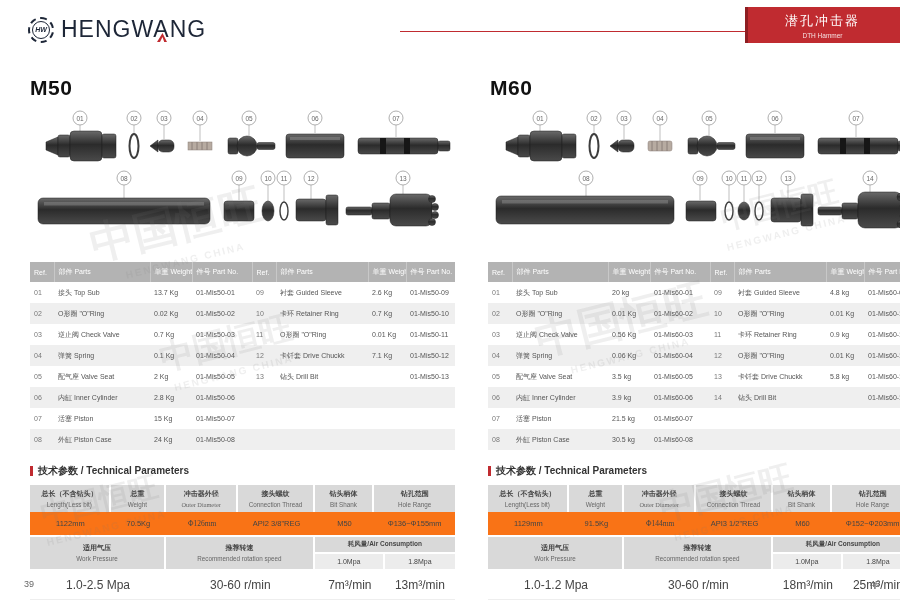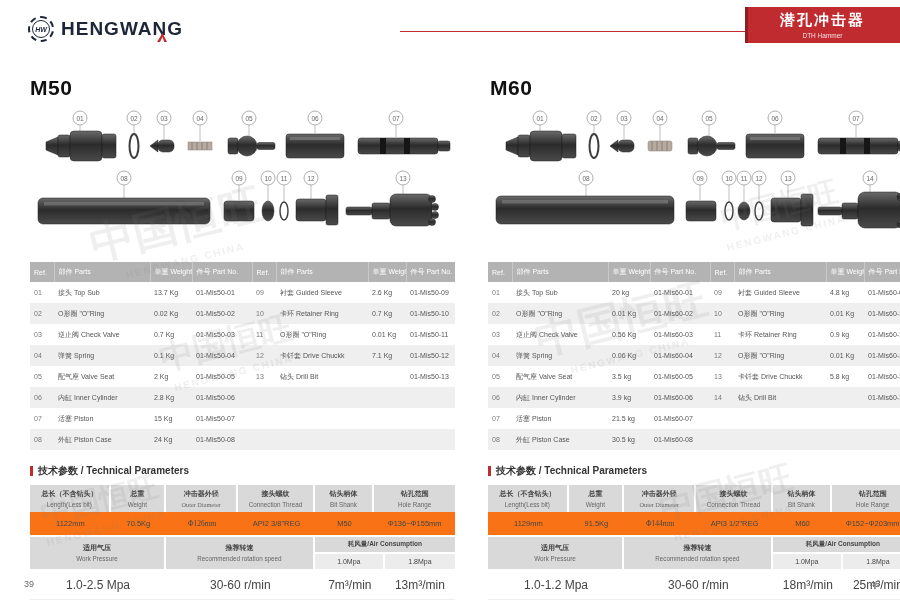--- a/index.html
+++ b/index.html
@@ -8,26 +8,26 @@
   }
   *{box-sizing:border-box; margin:0; padding:0;}
   html,body{background:#888;}
   body{font-family:"Liberation Sans","DejaVu Sans",sans-serif;}
   .page{position:relative; width:900px; height:600px; background:#fff; margin:0 auto; overflow:hidden;}
 
   
   .logo{position:absolute; left:28px; top:16px; display:flex; align-items:center; gap:7px;}
   .gear{width:26px; height:26px; border:2px dashed var(--ink); border-radius:50%; display:flex; align-items:center; justify-content:center;}
   .gear-inner{width:18px; height:18px; border:1.5px solid var(--ink); border-radius:50%; display:flex; align-items:center; justify-content:center; font-size:7px; font-weight:bold; font-style:italic; color:var(--ink);}
-  .brandname{font-size:19px; font-weight:700; letter-spacing:1px; color:var(--ink); position:relative;}
+  .brandname{font-size:23px; font-weight:400; letter-spacing:1px; color:var(--ink); position:relative;}
   .brand-accent{position:absolute; left:129px; top:17px; width:10px; height:9px; background:var(--accent); clip-path:polygon(0 100%,55% 0,100% 100%,72% 100%,55% 45%,30% 100%);}
   .redline{position:absolute; left:400px; top:31px; width:348px; height:1px; background:var(--accent);}
   .tagbox{position:absolute; left:745px; top:7px; width:155px; height:36px; background:var(--accent); color:#fff; display:flex; flex-direction:column; align-items:center; justify-content:center;}
   .tagedge{position:absolute; left:0; top:0; width:3px; height:36px; background:var(--accent-dark);}
-  .tag-cn{font-size:15px; font-weight:bold; letter-spacing:2px;}
+  .tag-cn{font-size:13px; font-weight:normal; letter-spacing:2px;}
   .tag-en{font-size:6.5px; color:rgba(255,255,255,.85); margin-top:2px;}
 
   
   .model-title{position:absolute; top:76px; font-size:21px; font-weight:800; color:#111; letter-spacing:0.5px;}
   #m50-title{left:30px;} #m60-title{left:490px;}
 
   
   .diagram{position:absolute; top:106px;}
   #m50-diagram{left:28px;} #m60-diagram{left:488px;}
   .callout-line{stroke:#a5a5a5; stroke-width:0.7;}

